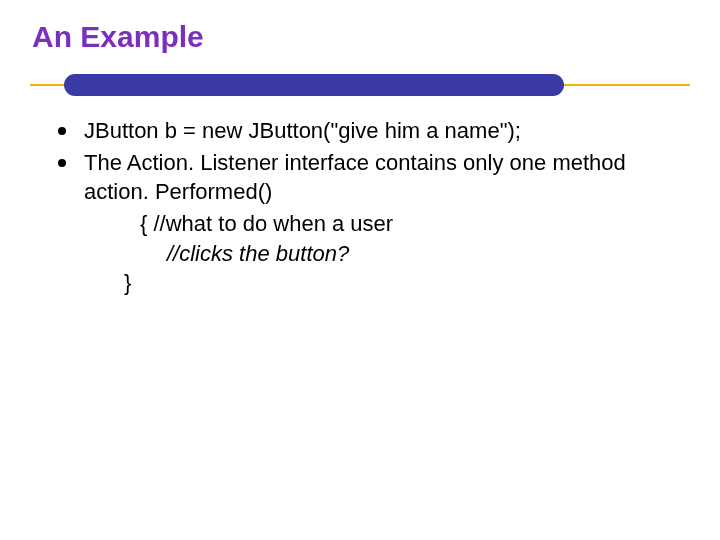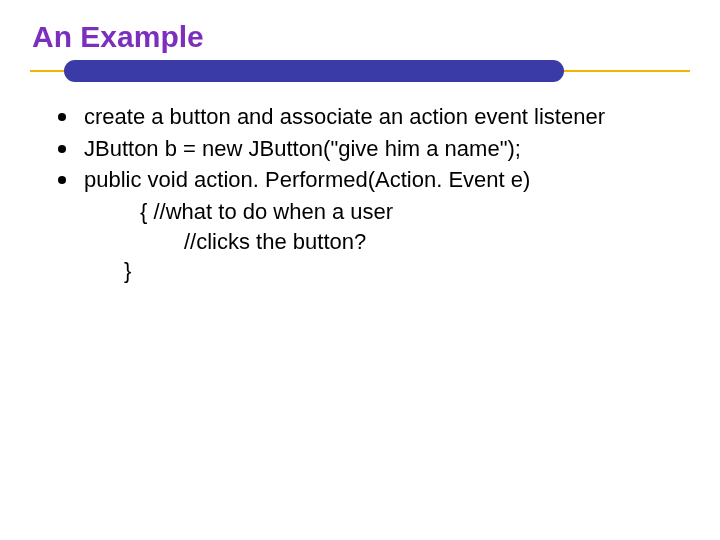--- a/index.html
+++ b/index.html
@@ -16,21 +16,21 @@
     width: 720px;
     height: 540px;
     box-sizing: border-box;
     padding: 20px 30px 30px 30px;
   }
   .title {
     font-family: "Trebuchet MS", Verdana, sans-serif;
     font-size: 30px;
     font-weight: bold;
     color: #7b2fbf; 
-    margin: 0 0 6px 2px;
+    margin: 0 0 20px 2px;
   }
   .rule-wrap {
     position: relative;
     height: 24px;
     margin-bottom: 18px;
   }
   .rule-line {
     position: absolute;
     left: 0;
     right: 0;
@@ -72,40 +72,39 @@
     height: 8px;
     background: #000;
     border-radius: 50%;
   }
   .code-block {
     margin-left: 70px;
     font-size: 22px;
     line-height: 1.35;
   }
   .code-line1 { margin-left: 16px; }
-  .code-line2 { margin-left: 60px; }
+  .code-line2 { margin-left: 43px; font-style: italic; }
   .code-line3 { margin-left: 0; }
 </style>
 </head>
 <body>
 
 <div class="slide">
 
   <h1 class="title">An Example</h1>
 
   <div class="rule-wrap">
     <div class="rule-line"></div>
     <div class="rule-bar"></div>
   </div>
 
   <div class="content">
     <ul class="bullets">
-      <li><span>create a button and associate an action event listener</span></li>
       <li><span>JButton b = new JButton("give him a name");</span></li>
-      <li><span>public void action. Performed(Action. Event e)</span></li>
+      <li><span>The Action. Listener interface contains only one method action. Performed()</span></li>
     </ul>
     <div class="code-block">
       <div class="code-line1">{        //what to do when a user</div>
       <div class="code-line2">//clicks the button?</div>
       <div class="code-line3">}</div>
     </div>
   </div>
 
 </div>
 

